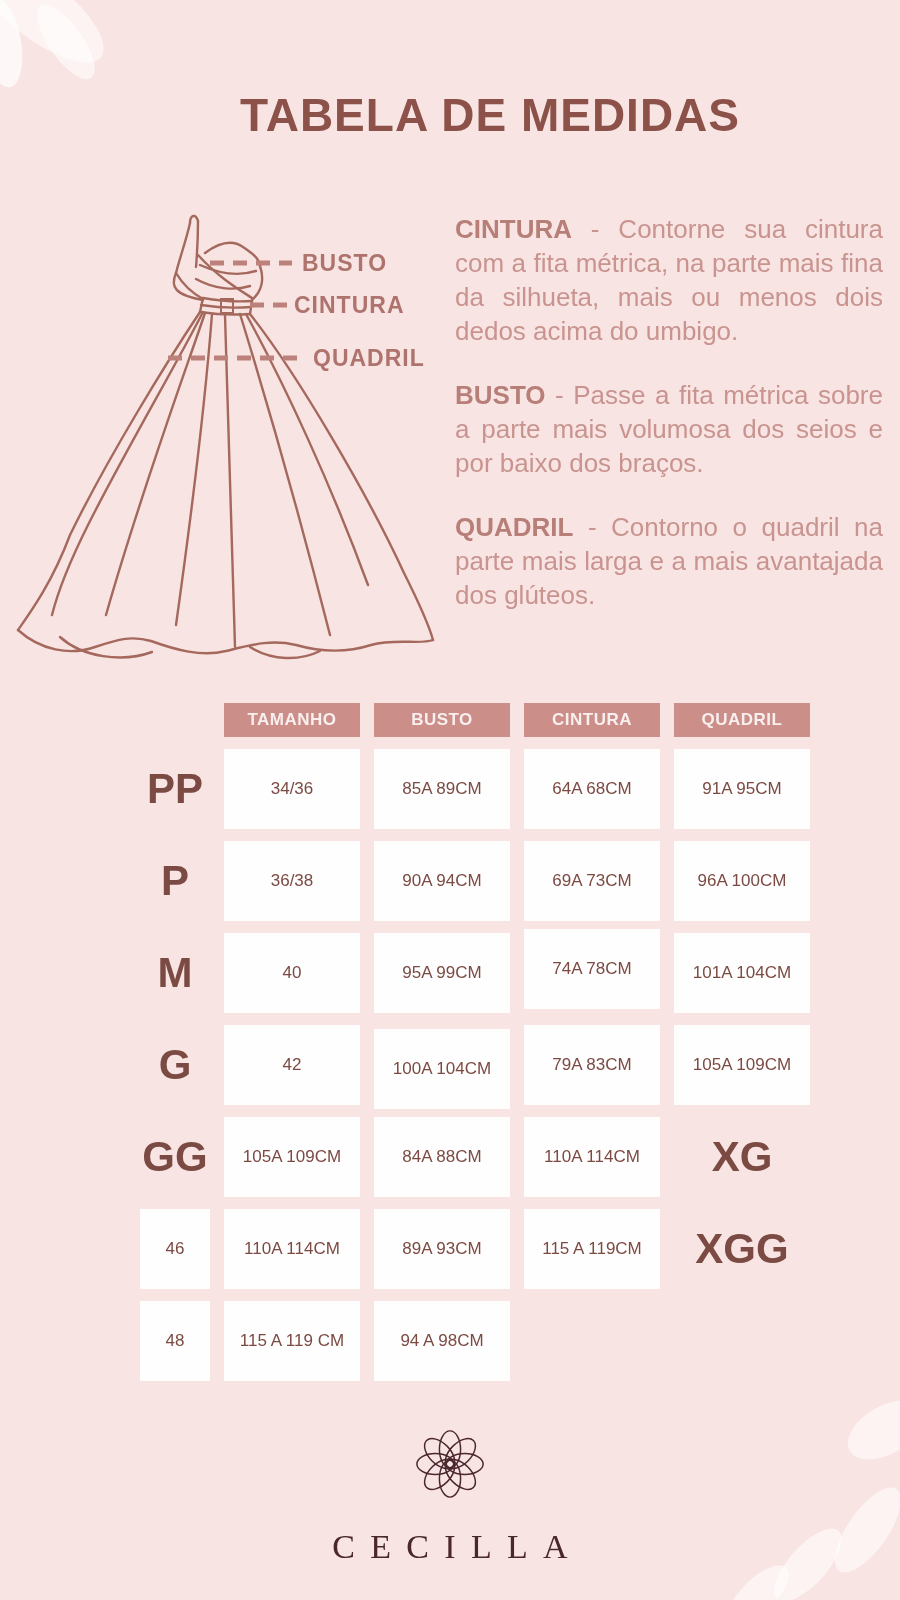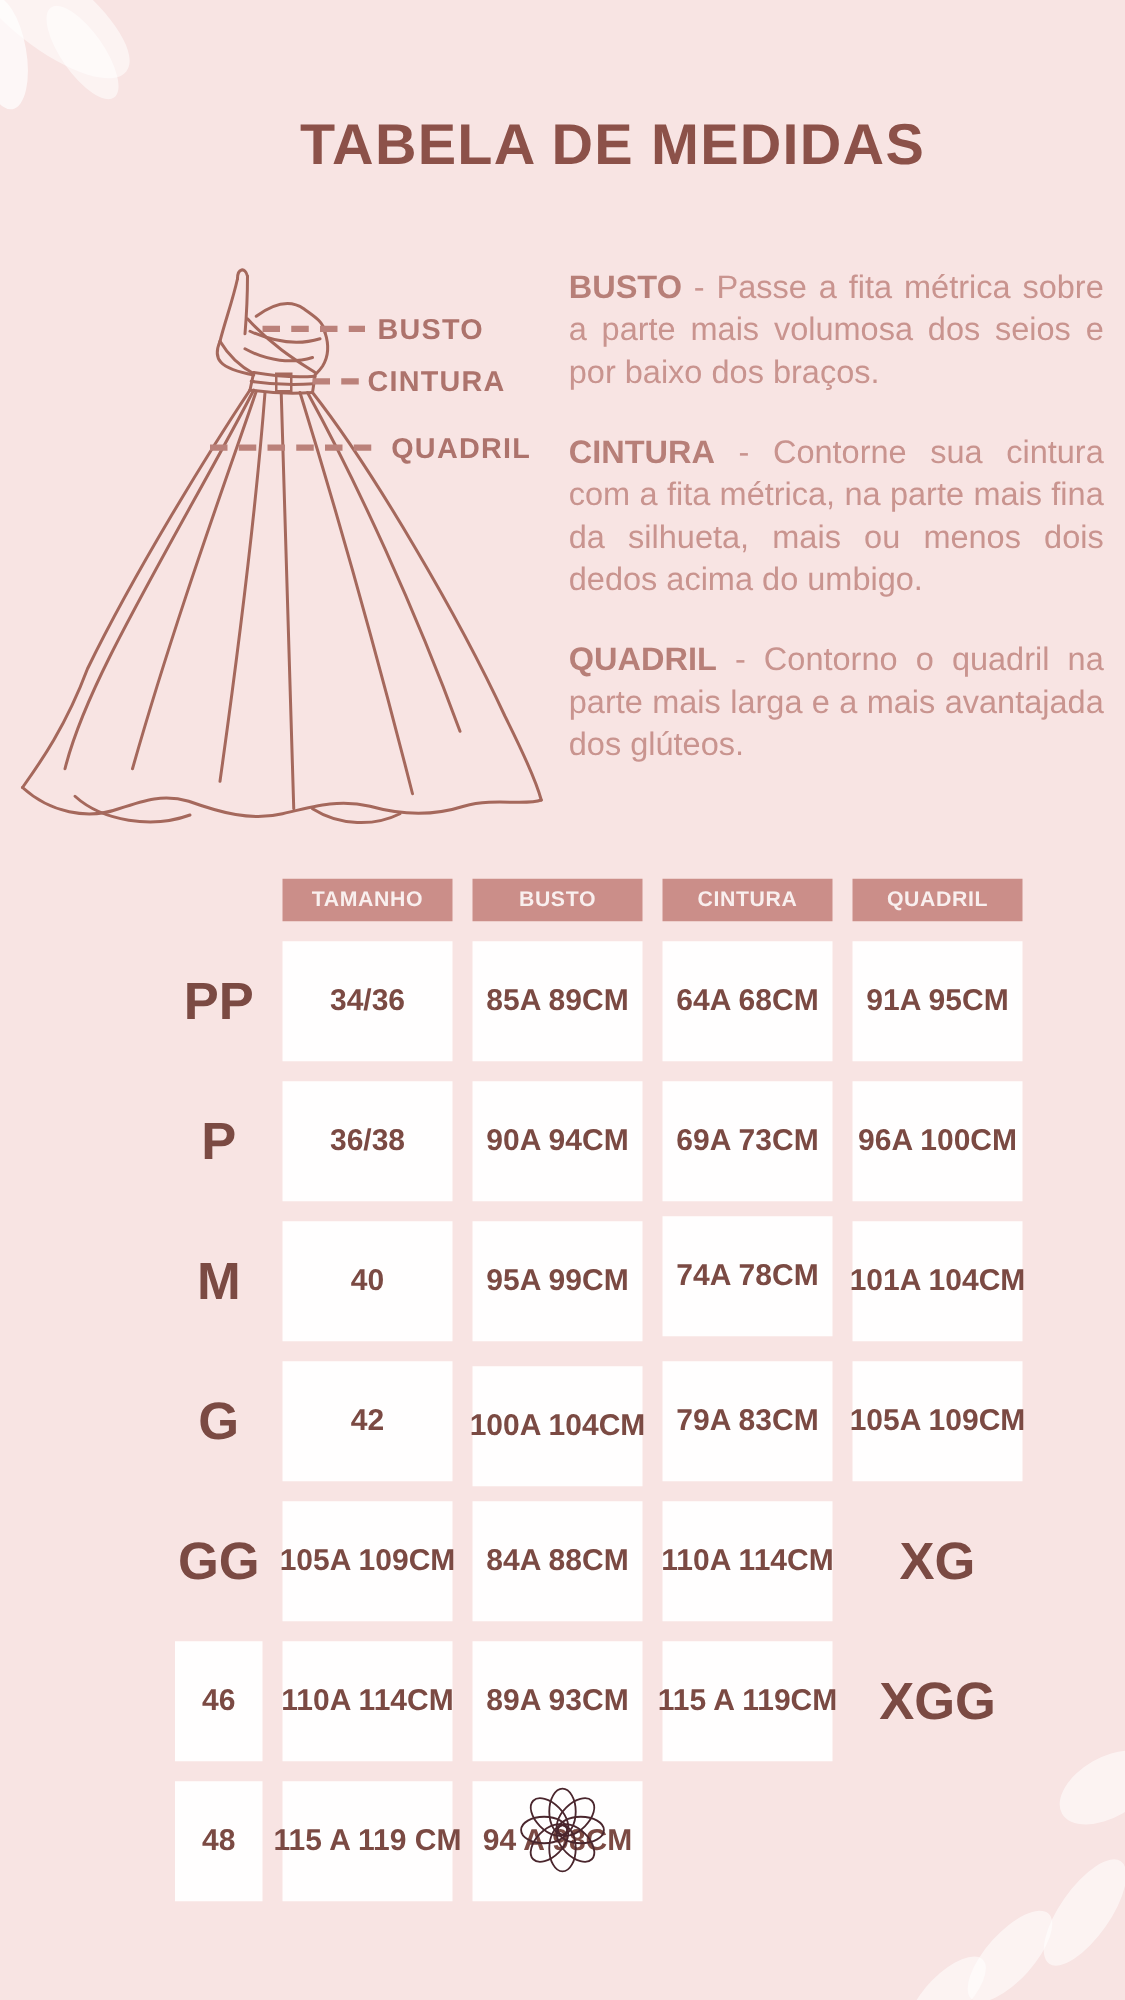--- a/index.html
+++ b/index.html
@@ -20,28 +20,28 @@
   .diagram-label{font-family:"Liberation Sans",sans-serif;font-size:23px;font-weight:bold;
                  fill:#ad736c;letter-spacing:1px;}
 
   .guide{position:absolute;left:455px;top:212px;width:428px;}
   .guide p{margin:0 0 30px 0;font-size:26px;line-height:34px;text-align:justify;
            color:#c9948f;font-weight:500;}
   .guide .term{font-weight:bold;color:#b77f78;}
 
   .size-table{position:absolute;left:140px;top:703px;display:grid;
               grid-template-columns:70px 136px 136px 136px 136px;
-              column-gap:14px;row-gap:12px;align-items:stretch;gap:16px;}
+              column-gap:14px;row-gap:12px;align-items:stretch;}
   .hcell{height:34px;background:#cb8e89;color:#f9efee;display:flex;align-items:center;
          justify-content:center;font-size:17px;font-weight:bold;letter-spacing:0.5px;}
   .corner{background:transparent;}
   .rlabel{display:flex;align-items:center;justify-content:center;font-size:42px;
           font-weight:800;color:#7b4a43;white-space:nowrap;text-align:right;}
-  .vcell{height:96px;background:#fffefe;display:flex;align-items:center;justify-content:center;
-         font-size:24px;font-weight:bold;color:#7b4a43;white-space:nowrap;}
+  .vcell{height:80px;background:#fffefe;display:flex;align-items:center;justify-content:center;
+         font-size:17px;font-weight:normal;color:#7b4a43;white-space:nowrap;}
 
   .footer{position:absolute;left:0;top:1418px;width:100%;text-align:center;}
   .flower{display:block;margin:0 auto 18px auto;}
   .brand{font-family:"Liberation Serif", serif;font-size:34px;font-weight:400;
          color:#4a262d;letter-spacing:0.45em;text-indent:0.45em;}
 </style>
 </head>
 <body>
 
 <div class="canvas">
@@ -101,22 +101,22 @@
 
     <line class="leader" x1="210" y1="68" x2="292" y2="68"></line>
     <line class="leader" x1="250" y1="110" x2="288" y2="110"></line>
     <line class="leader" x1="168" y1="163" x2="306" y2="163"></line>
     <text class="diagram-label" x="302" y="76">BUSTO</text>
     <text class="diagram-label" x="294" y="118">CINTURA</text>
     <text class="diagram-label" x="313" y="171">QUADRIL</text>
   </svg>
 
   <div class="guide">
+    <p><span class="term">CINTURA</span> <span>- Contorne sua cintura com a fita métrica, na parte mais fina da silhueta, mais ou menos dois dedos acima do umbigo.</span></p>
     <p><span class="term">BUSTO</span> <span>- Passe a fita métrica sobre a parte mais volumosa dos seios e por baixo dos braços.</span></p>
-    <p><span class="term">CINTURA</span> <span>- Contorne sua cintura com a fita métrica, na parte mais fina da silhueta, mais ou menos dois dedos acima do umbigo.</span></p>
     <p><span class="term">QUADRIL</span> <span>- Contorno o quadril na parte mais larga e a mais avantajada dos glúteos.</span></p>
   </div>
 
   <div class="size-table">
     <div class="corner"></div>
     <div class="hcell">TAMANHO</div>
     <div class="hcell">BUSTO</div>
     <div class="hcell">CINTURA</div>
     <div class="hcell">QUADRIL</div>
 
@@ -167,15 +167,16 @@
         <ellipse cx="0" cy="-16" rx="11.5" ry="20"></ellipse>
         <ellipse cx="0" cy="-16" rx="11.5" ry="20" transform="rotate(45)"></ellipse>
         <ellipse cx="0" cy="-16" rx="11.5" ry="20" transform="rotate(90)"></ellipse>
         <ellipse cx="0" cy="-16" rx="11.5" ry="20" transform="rotate(135)"></ellipse>
         <ellipse cx="0" cy="-16" rx="11.5" ry="20" transform="rotate(180)"></ellipse>
         <ellipse cx="0" cy="-16" rx="11.5" ry="20" transform="rotate(225)"></ellipse>
         <ellipse cx="0" cy="-16" rx="11.5" ry="20" transform="rotate(270)"></ellipse>
         <ellipse cx="0" cy="-16" rx="11.5" ry="20" transform="rotate(315)"></ellipse>
       </g>
     </svg>
+    <div class="brand">CECILLA</div>
   </div>
 
 </div>
 
 </body></html>

